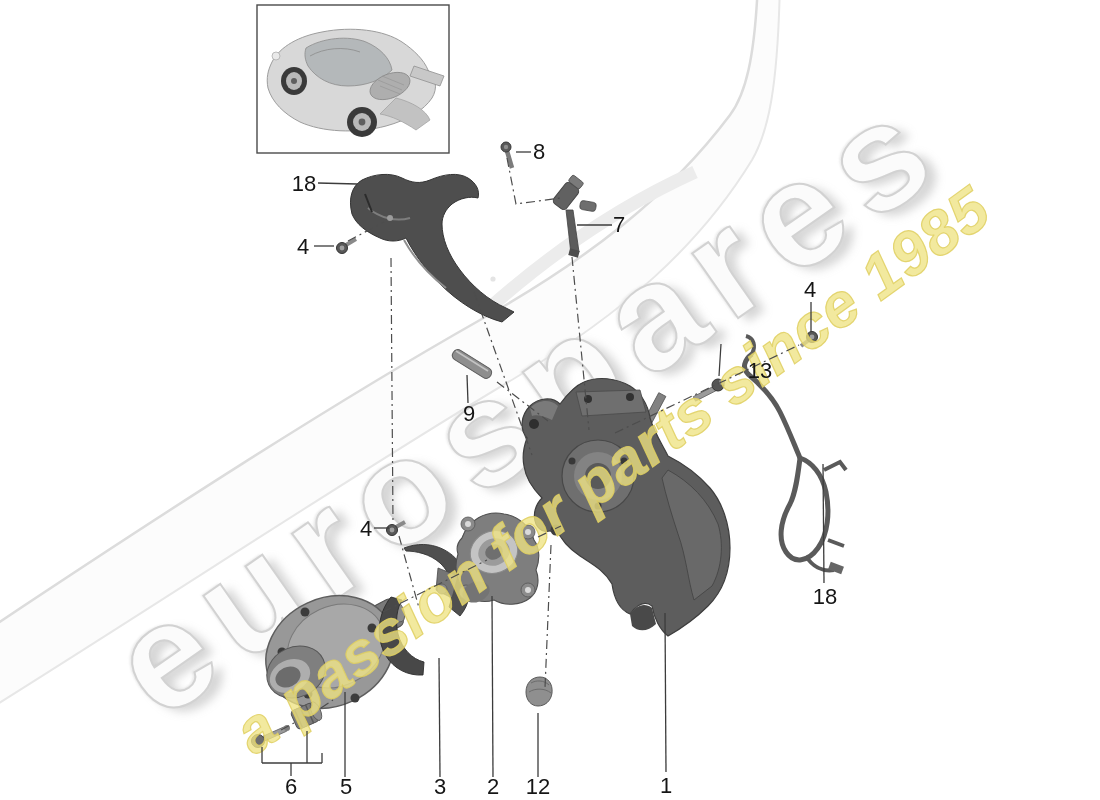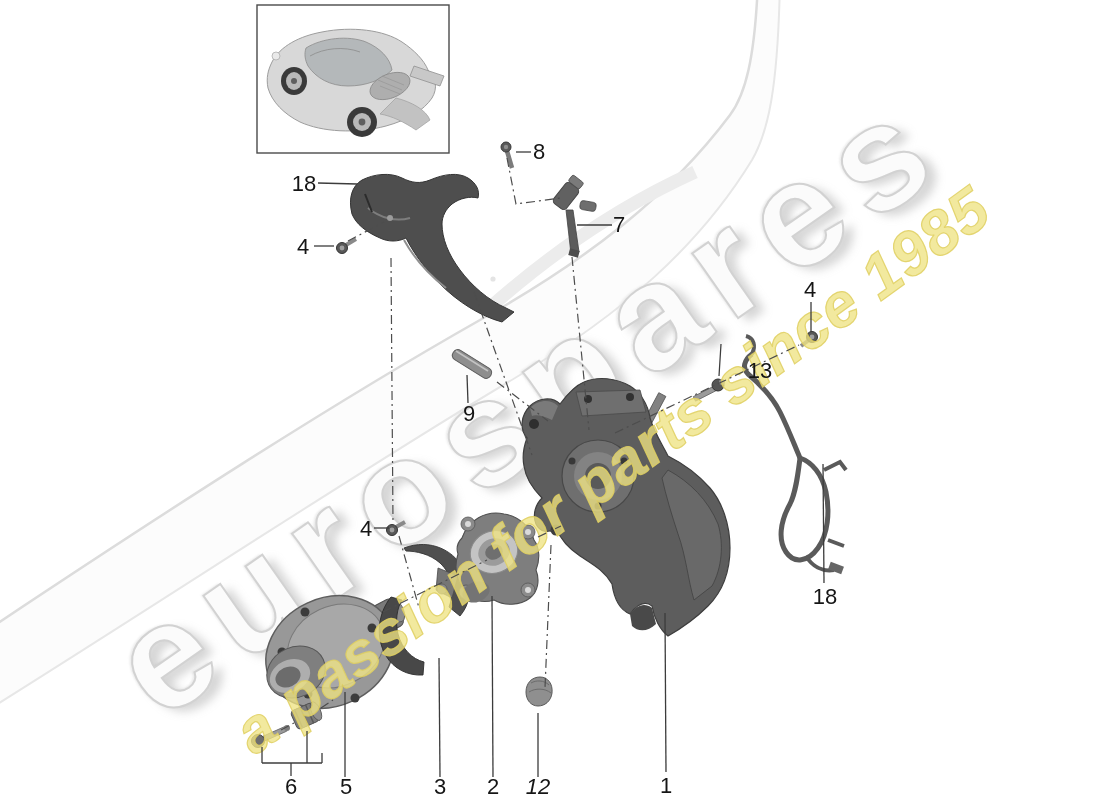--- a/index.html
+++ b/index.html
@@ -275,17 +275,17 @@
       <div class="callout" style="left: 619px; top: 225px;">7</div>
       <div class="callout" style="left: 760px; top: 331px; margin-top: 40px;">13</div>
       <div class="callout" style="left: 810px; top: 290px;">4</div>
       <div class="callout" style="left: 469px; top: 414px;">9</div>
       <div class="callout" style="left: 366px; top: 529px;">4</div>
       <div class="callout" style="left: 825px; top: 597px;">18</div>
       <div class="callout" style="left: 291px; top: 787px;">6</div>
       <div class="callout" style="left: 346px; top: 787px;">5</div>
       <div class="callout" style="left: 440px; top: 787px;">3</div>
       <div class="callout" style="left: 493px; top: 787px;">2</div>
-      <div class="callout" style="left: 538px; top: 787px; font-style: italic;">12</div>
+      <div class="callout" style="left: 538px; top: 787px;">12</div>
       <div class="callout" style="left: 666px; top: 786px;">1</div>
     </div>
 
 </div>
 
 </body></html>

